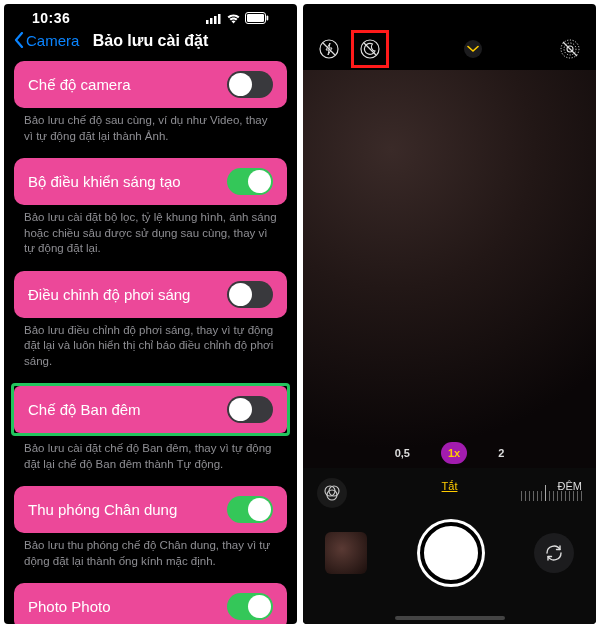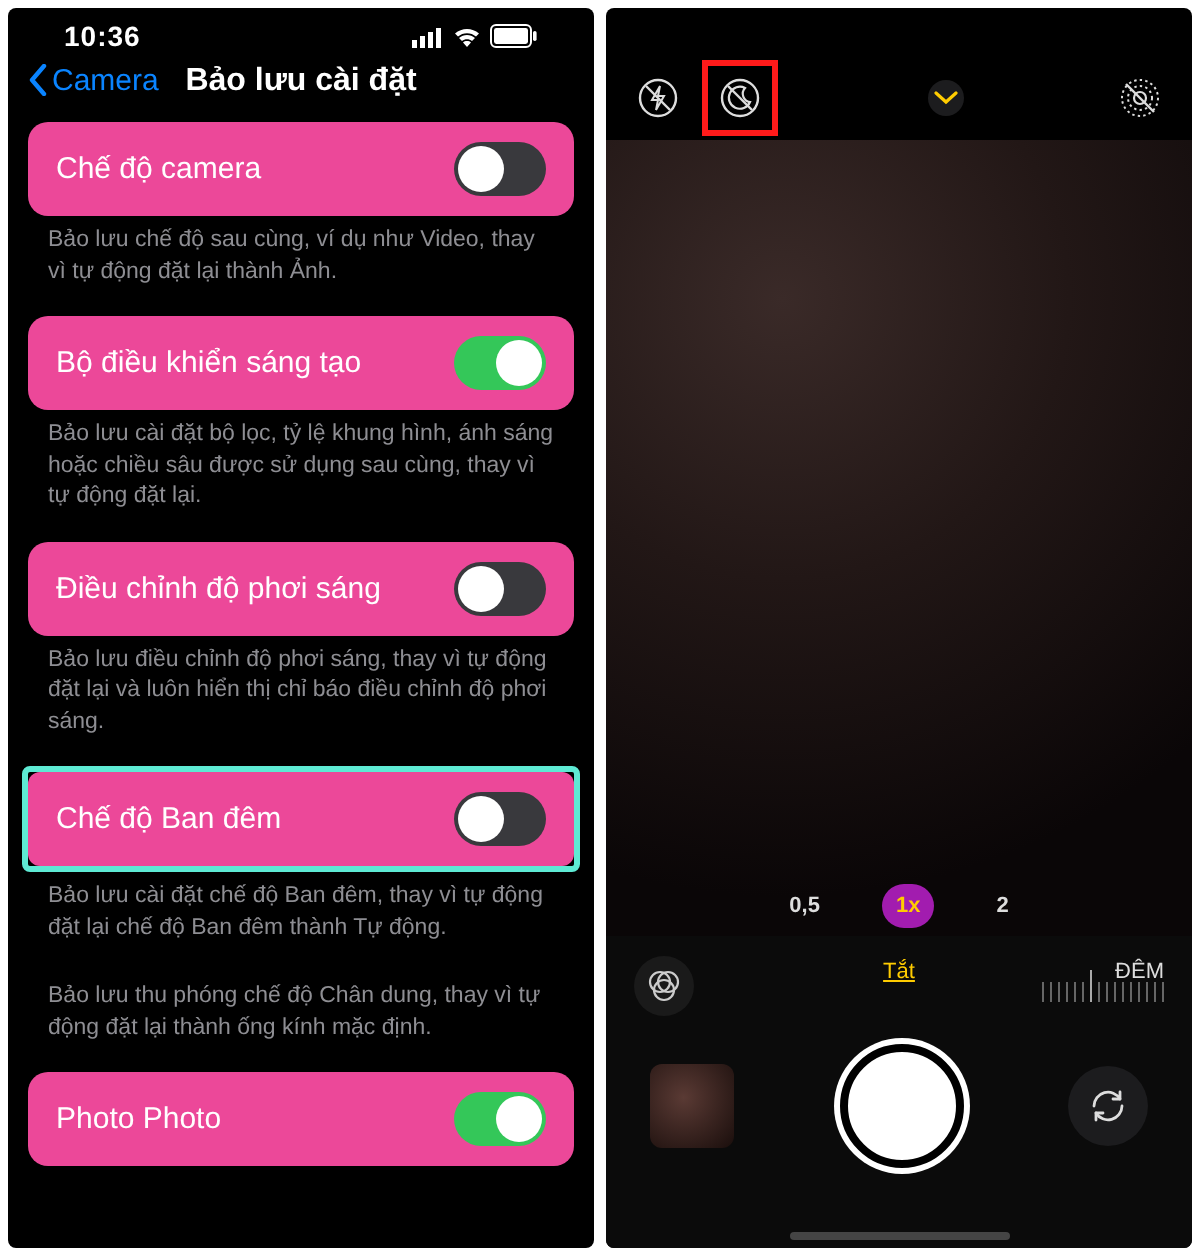--- a/index.html
+++ b/index.html
@@ -18,21 +18,21 @@
 
   .settings-list { padding: 0 0 8px; }
   .row { background: #ec4899; padding: 10px 14px; display: flex; align-items: center; justify-content: space-between; }
   .row.lone { border-radius: 10px; margin: 0 10px; }
   .row-label { font-size: 15px; font-weight: 400; }
   .switch { width: 46px; height: 27px; border-radius: 14px; position: relative; background: #39393d; flex-shrink:0; }
   .switch.on { background: #34c759; }
   .knob { position: absolute; width: 23px; height: 23px; background: #fff; border-radius: 50%; top: 2px; left: 2px; transition: left .2s; }
   .switch.on .knob { left: 21px; }
   .desc { color: #8e8e93; font-size: 11.5px; line-height: 1.35; padding: 5px 20px 14px; }
-  .highlight-box { border: 3px solid #5eead4; margin: 0 7px; border-radius: 4px; }
+  .highlight-box { border: 3px solid #22c55e; margin: 0 7px; border-radius: 4px; }
   .highlight-box .row.lone { margin: 0; border-radius: 6px; }
 
   
   .cam-top { display:flex; align-items:center; justify-content:space-between; padding:26px 12px 10px; }
   .cam-top-left { display:flex; gap:8px; align-items:center; }
   .circ-btn { width:28px; height:28px; border-radius:50%; display:flex; align-items:center; justify-content:center; }
   .red-sq { border:3px solid #ff1a1a; padding:2px; }
   .chev-down { width:18px; height:18px; border-radius:50%; background:#1c1c1e; display:flex; align-items:center; justify-content:center; }
   .viewfinder { position:absolute; left:0; right:0; top:66px; bottom:156px; background: radial-gradient(ellipse 140% 100% at 30% 20%, #3a2a28 0%, #221716 35%, #0a0607 75%); }
   .zoom { position:absolute; bottom:160px; left:0; right:0; display:flex; justify-content:center; gap:31px; font-size:11px; font-weight:600; align-items:center; }
@@ -120,20 +120,26 @@
     <div class="highlight-box">
       <div class="row lone">
         <span class="row-label">Chế độ Ban đêm</span>
         <span class="switch">
             <span class="knob"></span>
           </span>
       </div>
     </div>
     <div class="desc">Bảo lưu cài đặt chế độ Ban đêm, thay vì tự động đặt lại chế độ Ban đêm thành Tự động.</div>
 
+    <div class="row lone">
+      <span class="row-label">Thu phóng Chân dung</span>
+      <span class="switch on">
+          <span class="knob"></span>
+        </span>
+    </div>
     <div class="desc">Bảo lưu thu phóng chế độ Chân dung, thay vì tự động đặt lại thành ống kính mặc định.</div>
 
     <div class="row lone">
       <span class="row-label">Photo Photo</span>
       <span class="switch on">
           <span class="knob"></span>
         </span>
     </div>
 
   </div>

